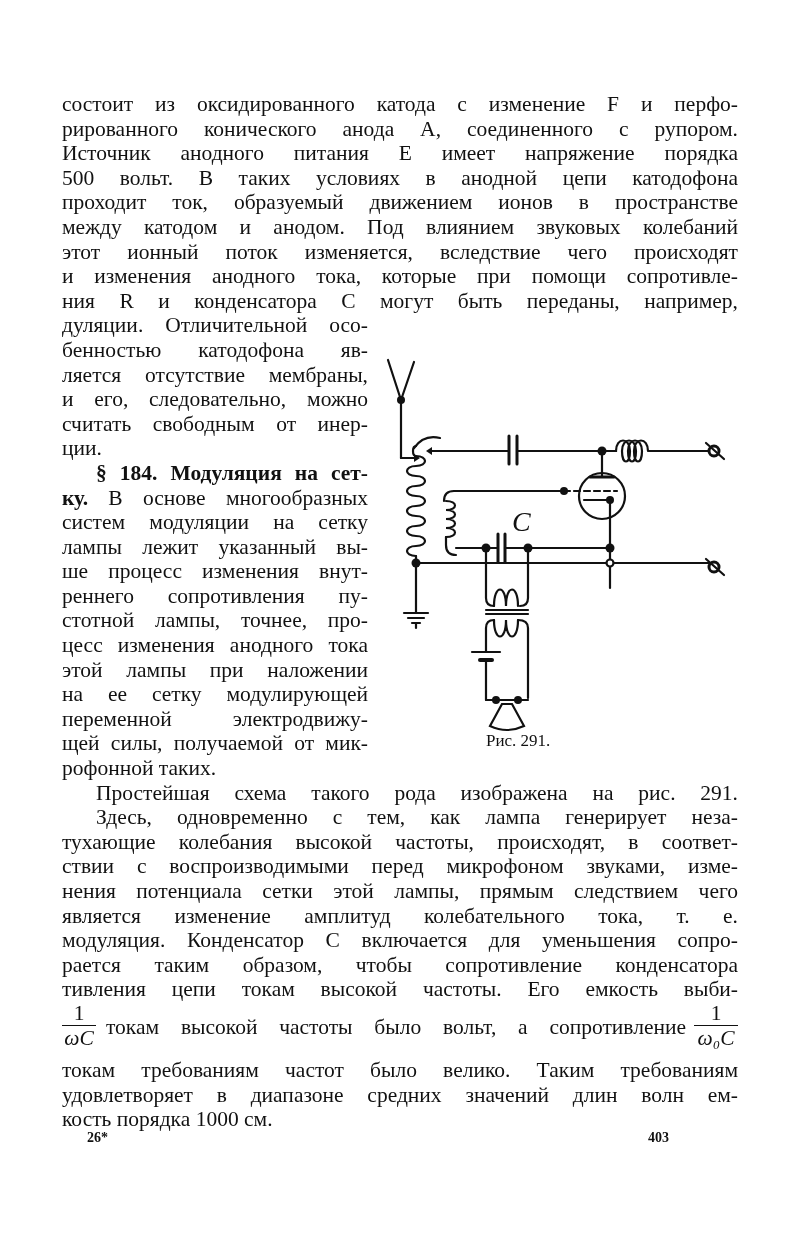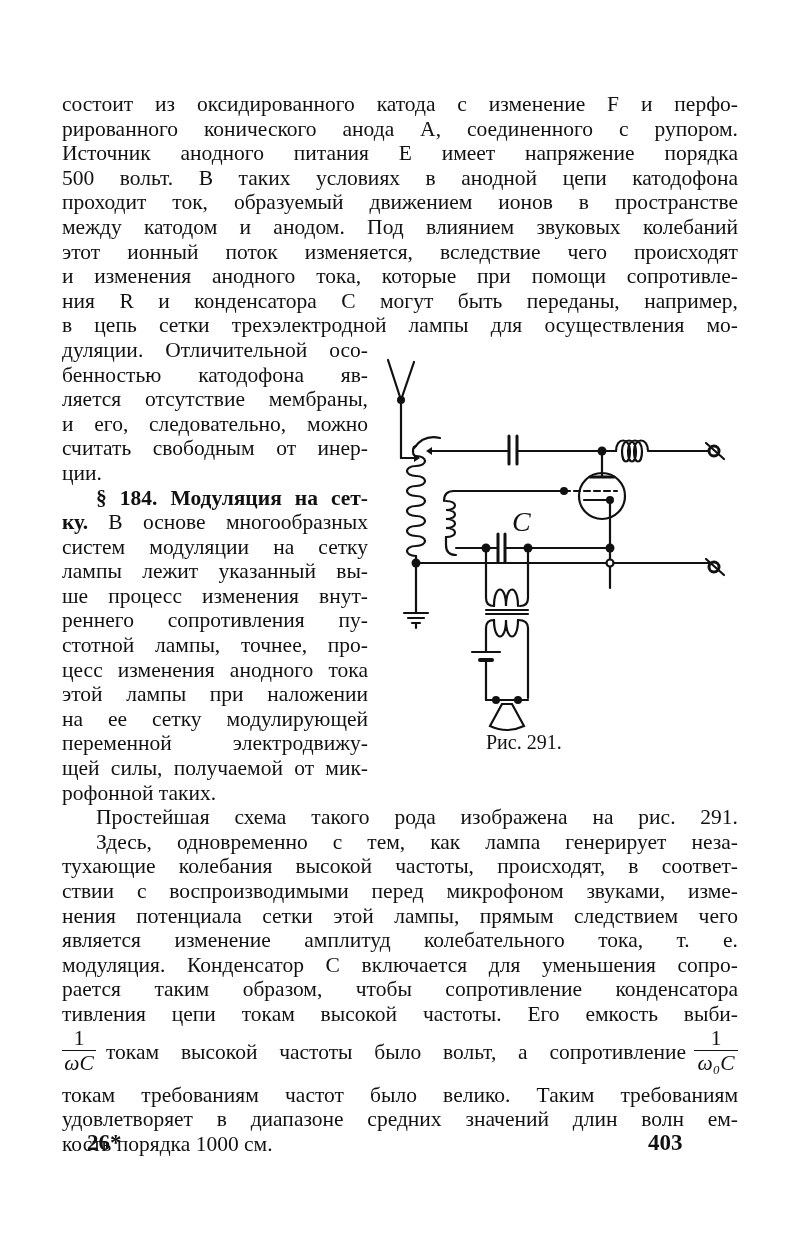--- a/index.html
+++ b/index.html
@@ -8,45 +8,44 @@
   .page { position: absolute; left: 62px; top: 92px; width: 676px; }
   .line { font-size: 21.5px; line-height: 24.6px; height: 24.6px; white-space: nowrap;
           text-align: justify; text-align-last: justify; }
   .narrow { width: 306px; }
   .indent { padding-left: 34px; box-sizing: border-box; }
   .last { text-align-last: left; }
   .it { font-style: italic; }
   .b { font-weight: bold; margin-top: 28px; }
   .figure { position: absolute; left: 384px; top: 338px; width: 350px; height: 420px; }
   .figure svg { position: absolute; left: 0; top: 0; }
-  .caption { position: absolute; left: 486px; top: 731px; font-size: 20px; text-align: center; }
+  .caption { position: absolute; left: 486px; top: 731px; font-size: 17px; text-align: center; }
   .frac-row { position: relative; height: 56px; font-size: 21.5px; }
   .frac { position: absolute; top: 0; text-align: center; }
   .frac .num { display: block; line-height: 22px; }
   .frac .bar { display: block; border-top: 1.3px solid #111; margin: 1px 0; }
   .frac .den { display: block; line-height: 22px; font-style: italic; }
   .frac-text { position: absolute; top: 13px; white-space: nowrap; }
-  .footer { position: absolute; top: 1130px; font-size: 23px; font-weight: bold; }
+  .footer { position: absolute; top: 1130px; font-size: 14px; font-weight: bold; }
 </style>
 </head>
 <body>
 
 <div class="page">
 
   <div>
     <div class="line">состоит из оксидированного катода с изменение F и перфо-</div>
     <div class="line">рированного конического анода A, соединенного с рупором.</div>
     <div class="line">Источник анодного питания E имеет напряжение порядка</div>
     <div class="line">500 вольт. В таких условиях в анодной цепи катодофона</div>
     <div class="line">проходит ток, образуемый движением ионов в пространстве</div>
     <div class="line">между катодом и анодом. Под влиянием звуковых колебаний</div>
     <div class="line">этот ионный поток изменяется, вследствие чего происходят</div>
     <div class="line">и изменения анодного тока, которые при помощи сопротивле-</div>
     <div class="line">ния R и конденсатора C могут быть переданы, например,</div>
-    <div class="line">в цепь сетки трехэлектродной лампы для осуществления мо-</div>
   </div>
 
   <div>
     <div class="line narrow">дуляции. Отличительной осо-</div>
     <div class="line narrow">бенностью катодофона яв-</div>
     <div class="line narrow">ляется отсутствие мембраны,</div>
     <div class="line narrow">и его, следовательно, можно</div>
     <div class="line narrow">считать свободным от инер-</div>
     <div class="line narrow last">ции.</div>
   </div>

